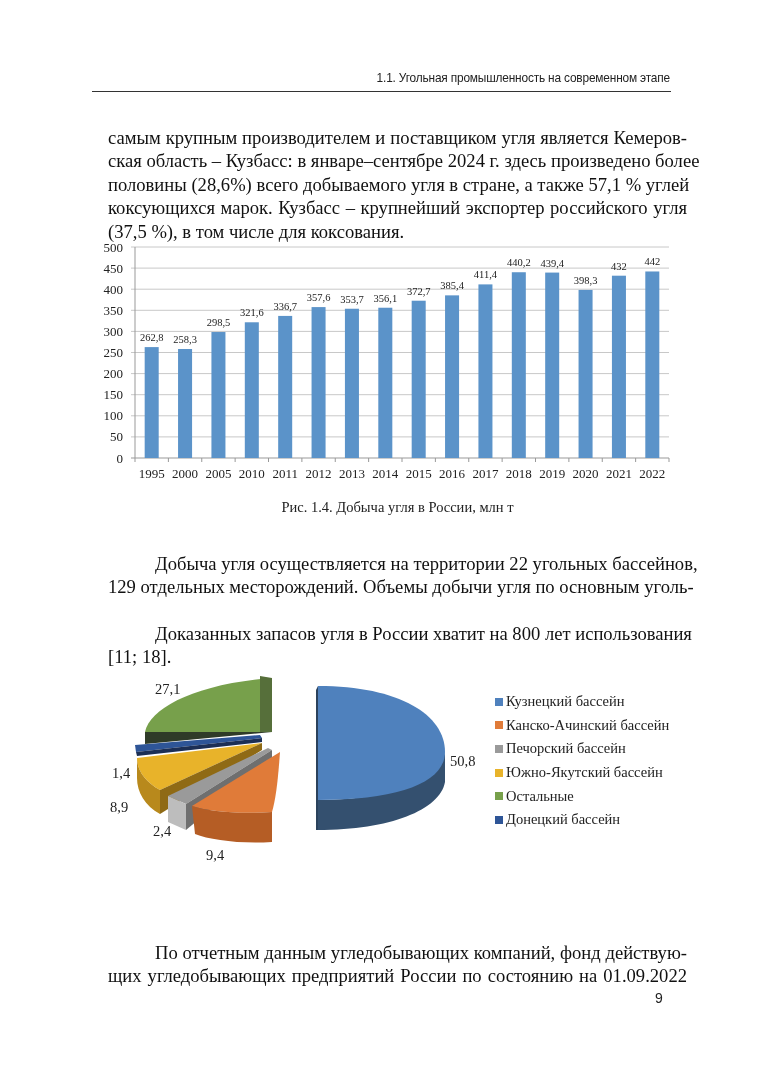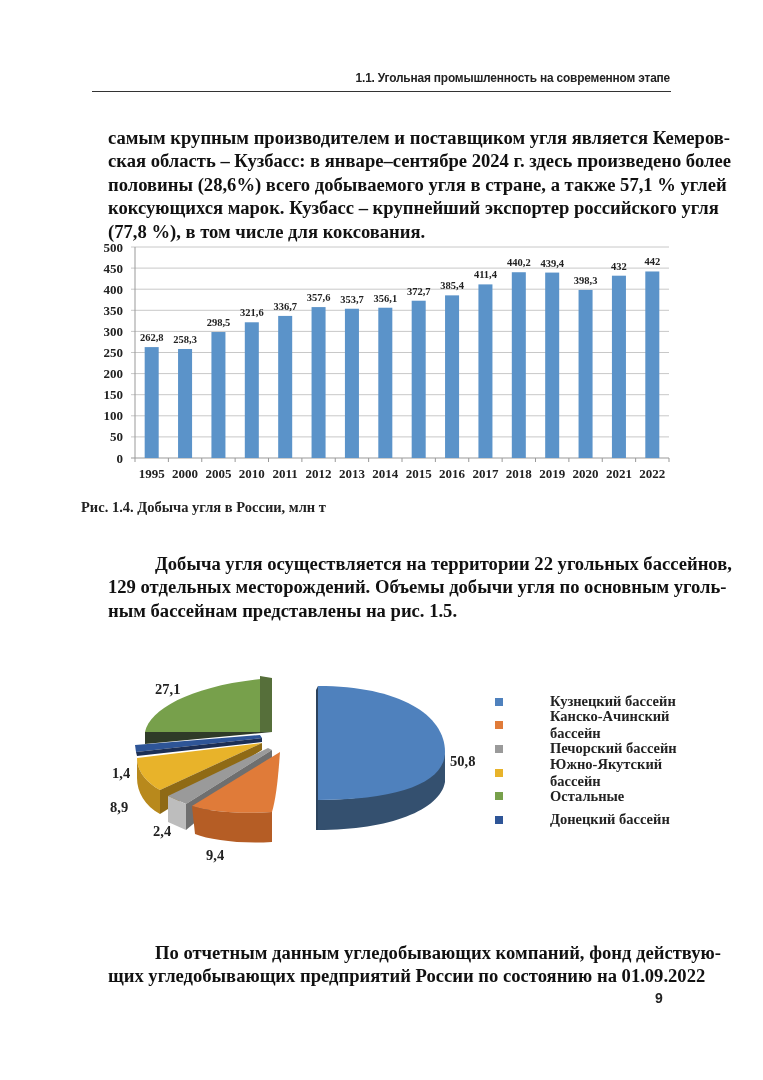--- a/index.html
+++ b/index.html
@@ -1,42 +1,42 @@
 <!DOCTYPE html>
 <html><head>
 <meta charset="utf-8">
 <style>
   html, body { margin: 0; padding: 0; background: #ffffff; }
   body { width: 763px; height: 1080px; position: relative; overflow: hidden; }
-  .page { position: absolute; left: 0; top: 0; width: 763px; height: 1080px; font-weight: bold; }
+  .page { position: absolute; left: 0; top: 0; width: 763px; height: 1080px; }
   .running-head {
     position: absolute; left: 92px; width: 578px; top: 70px;
     text-align: right; font-family: "Liberation Sans", sans-serif;
     font-size: 13.5px; color: #222; letter-spacing: -0.2px;
     transform: scaleX(0.88); transform-origin: right center;
   }
   .head-rule { position: absolute; left: 92px; top: 91px; width: 579px; height: 0; border-top: 1.5px solid #333; }
   .para {
     position: absolute; left: 92px; width: 579px;
     font-family: "Liberation Serif", serif; font-size: 18.6px; line-height: 23.4px;
     color: #111; text-align: justify; margin: 16px;
   }
   .para .ln { display: block; text-align: justify; text-align-last: justify; white-space: nowrap; }
   .para .ln.last { text-align-last: left; }
   .indent { text-indent: 47px; }
   .caption {
-    position: absolute; left: 81px; width: 579px; text-align: left;
+    position: absolute; left: 108px; width: 579px; text-align: center;
     font-family: "Liberation Serif", serif; font-size: 14.5px; color: #222;
   }
   .bar-chart { position: absolute; left: 95px; top: 238px; width: 590px; height: 250px; }
   .pie-chart { position: absolute; left: 100px; top: 670px; width: 380px; height: 200px; }
   .legend { position: absolute; left: 495px; top: 690px; width: 200px; }
   .legend-item {
     display: flex; align-items: center; height: 23.6px;
-    font-family: "Liberation Serif", serif; font-size: 14.5px; color: #222; gap: 44px;
+    font-family: "Liberation Serif", serif; font-size: 14.5px; color: #222;
   }
   .swatch { width: 8px; height: 8px; margin-right: 3px; flex: none; }
   .page-number {
     position: absolute; left: 655px; top: 990px;
     font-family: "Liberation Sans", sans-serif; font-size: 14px; color: #222;
   }
   svg text { font-family: "Liberation Serif", serif; }
 </style>
 </head>
 <body>
@@ -44,21 +44,21 @@
 <div class="page">
 
   <div class="running-head">1.1. Угольная промышленность на современном этапе</div>
   <div class="head-rule"></div>
 
   <div class="para" style="top:110px;">
     <span class="ln">самым крупным производителем и поставщиком угля является Кемеров-</span>
     <span class="ln">ская область – Кузбасс: в январе–сентябре 2024 г. здесь произведено более</span>
     <span class="ln">половины (28,6%) всего добываемого угля в стране, а также 57,1 % углей</span>
     <span class="ln">коксующихся марок. Кузбасс – крупнейший экспортер российского угля</span>
-    <span class="ln last">(77,8 %), в том числе для коксования.</span>
+    <span class="ln last">(37,5 %), в том числе для коксования.</span>
   </div>
 
   <svg class="bar-chart" viewBox="0 0 590 250" width="590" height="250">
     <g id="bar-grid">
         <line x1="36" x2="574" y1="220" y2="220" stroke="#999" stroke-width="1"></line>
         <line x1="36" x2="574" y1="198.9" y2="198.9" stroke="#c8c8c8" stroke-width="1"></line>
         <line x1="36" x2="574" y1="177.8" y2="177.8" stroke="#c8c8c8" stroke-width="1"></line>
         <line x1="36" x2="574" y1="156.7" y2="156.7" stroke="#c8c8c8" stroke-width="1"></line>
         <line x1="36" x2="574" y1="135.6" y2="135.6" stroke="#c8c8c8" stroke-width="1"></line>
         <line x1="36" x2="574" y1="114.5" y2="114.5" stroke="#c8c8c8" stroke-width="1"></line>
@@ -152,23 +152,26 @@
         <text x="523.9375" y="240" text-anchor="middle" font-size="13" fill="#222">2021</text>
         <text x="557.3125" y="240" text-anchor="middle" font-size="13" fill="#222">2022</text>
       </g>
   </svg>
 
   <div class="caption" style="top:499px;">Рис. 1.4. Добыча угля в России, млн т</div>
 
   <div class="para" style="top:536px;">
     <span class="ln indent" style="text-indent:0;padding-left:47px;">Добыча угля осуществляется на территории 22 угольных бассейнов,</span>
     <span class="ln">129 отдельных месторождений. Объемы добычи угля по основным уголь-</span>
-    <span class="ln last">ным бассейнам представлены на рис. 1.5.</span>
-  </div>
-
+  </div>
+
+  <div class="para" style="top:606px;">
+    <span class="ln" style="padding-left:47px;">Доказанных запасов угля в России хватит на 800 лет использования</span>
+    <span class="ln last">[11; 18].</span>
+  </div>
 
   <svg class="pie-chart" viewBox="0 0 380 200" width="380" height="200">
 
     <g>
       <path d="M218,130 L218,160 C290,160 340,140 345,112 L345,82 C340,110 290,130 218,130 Z" fill="#34506f"></path>
       <path d="M218,16 C300,16 345,45 345,82 C345,112 300,130 218,130 Z" fill="#4f81bd"></path>
       <path d="M218,16 L216,20 L216,160 L218,160 Z" fill="#2b425c"></path>
     </g>
 
     <g>

